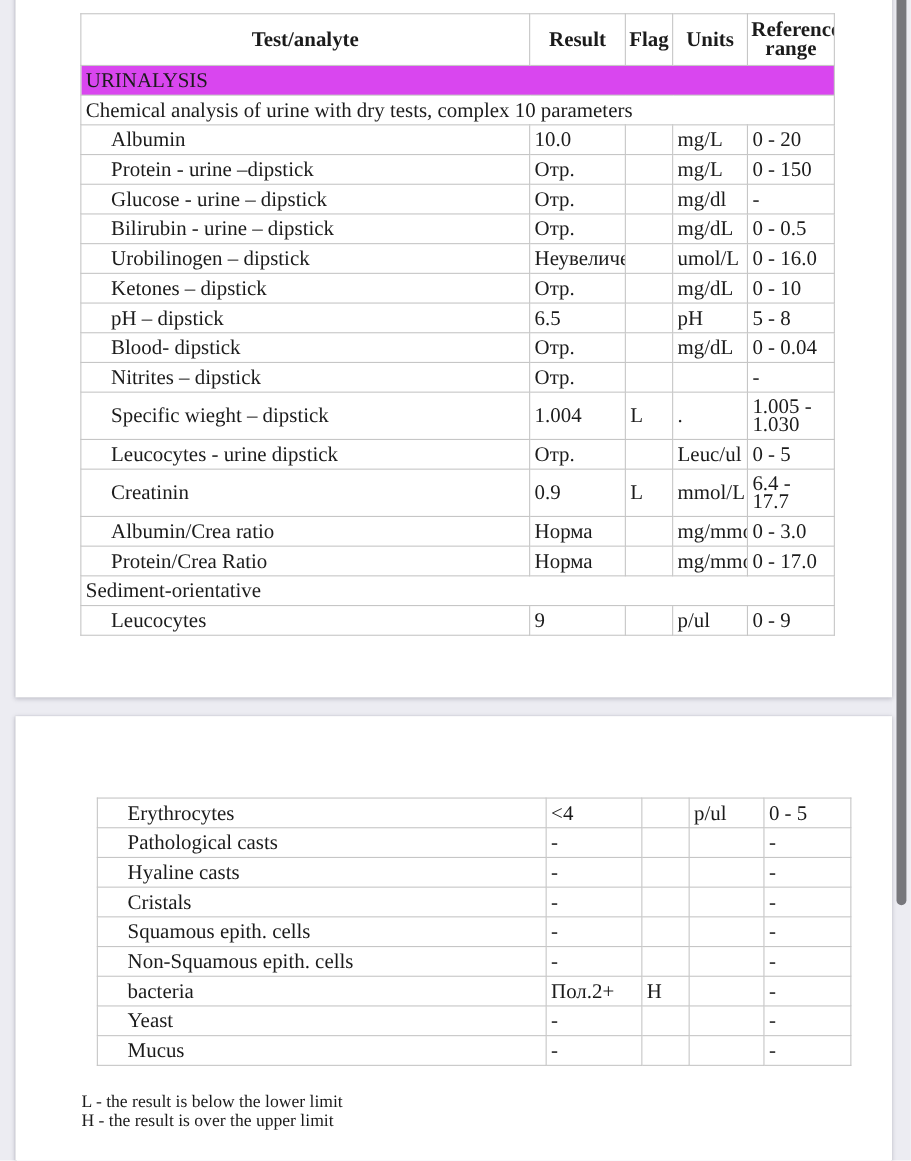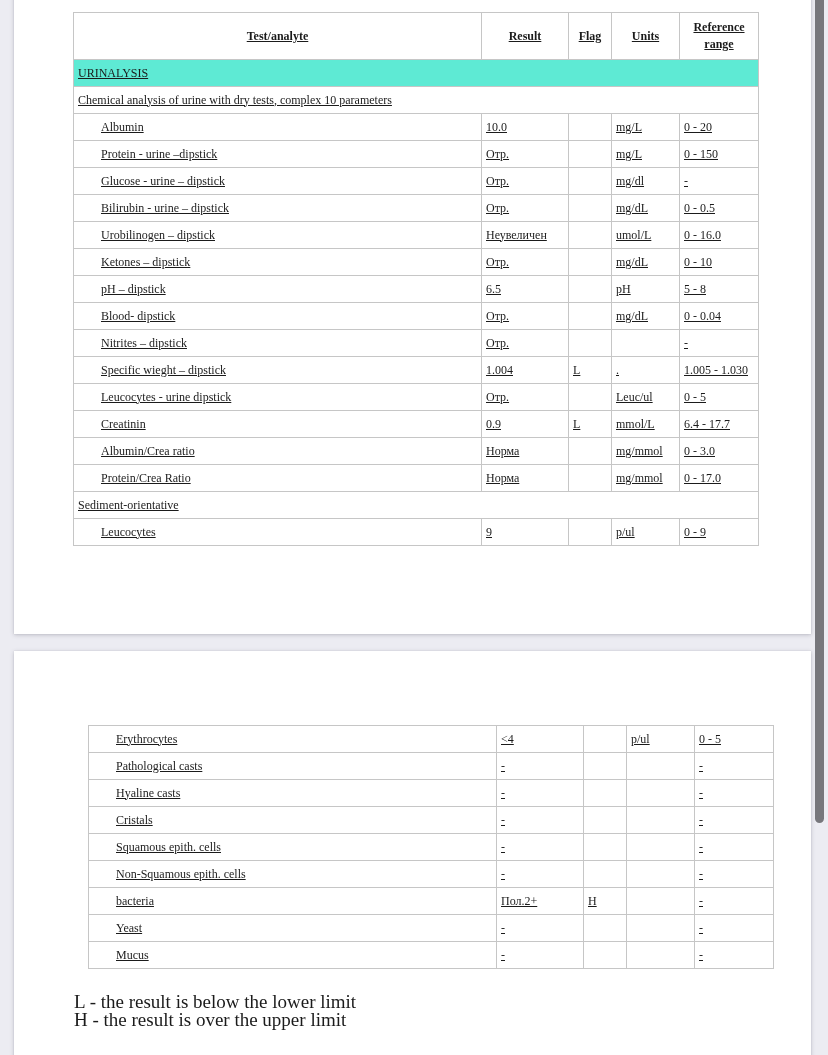--- a/index.html
+++ b/index.html
@@ -21,23 +21,22 @@
   }
   .page1 { top: -6px; height: 640px; }
   .page2 { top: 651px; height: 420px; }
 
   table.results {
     position: absolute;
     left: 59px;
     border-collapse: collapse;
     table-layout: fixed;
     width: 685px;
-    font-size: 12px;
+    font-size: 19px;
     line-height: 17px;
-    text-decoration: underline;
   }
   .page1 table.results { top: 18px; }
   .page2 table.results { top: 74px; margin-left: 15px; }
 
   col.c-analyte { width: 408px; }
   col.c-result  { width: 87px; }
   col.c-flag    { width: 43px; }
   col.c-units   { width: 68px; }
   col.c-ref     { width: 79px; }
 
@@ -53,27 +52,27 @@
     text-align: center;
     padding: 6px 3px;
     height: 34px;
   }
   tr.data-row td { height: 18px; }
   tr.data-row td:first-child { padding-left: 27px; }
   tr.section-row td {
     padding-left: 4px;
     height: 18px;
   }
-  tr.section-row.shaded td { background: #5eead4; }
+  tr.section-row.shaded td { background: #d946ef; }
 
   .footnotes {
     position: absolute;
     left: 60px;
     top: 342px;
-    font-size: 19px;
+    font-size: 16px;
     line-height: 18px;
     white-space: nowrap;
   }
 
   .scrollbar-thumb {
     position: absolute;
     left: 815px;
     top: -8px;
     width: 9px;
     height: 831px;

